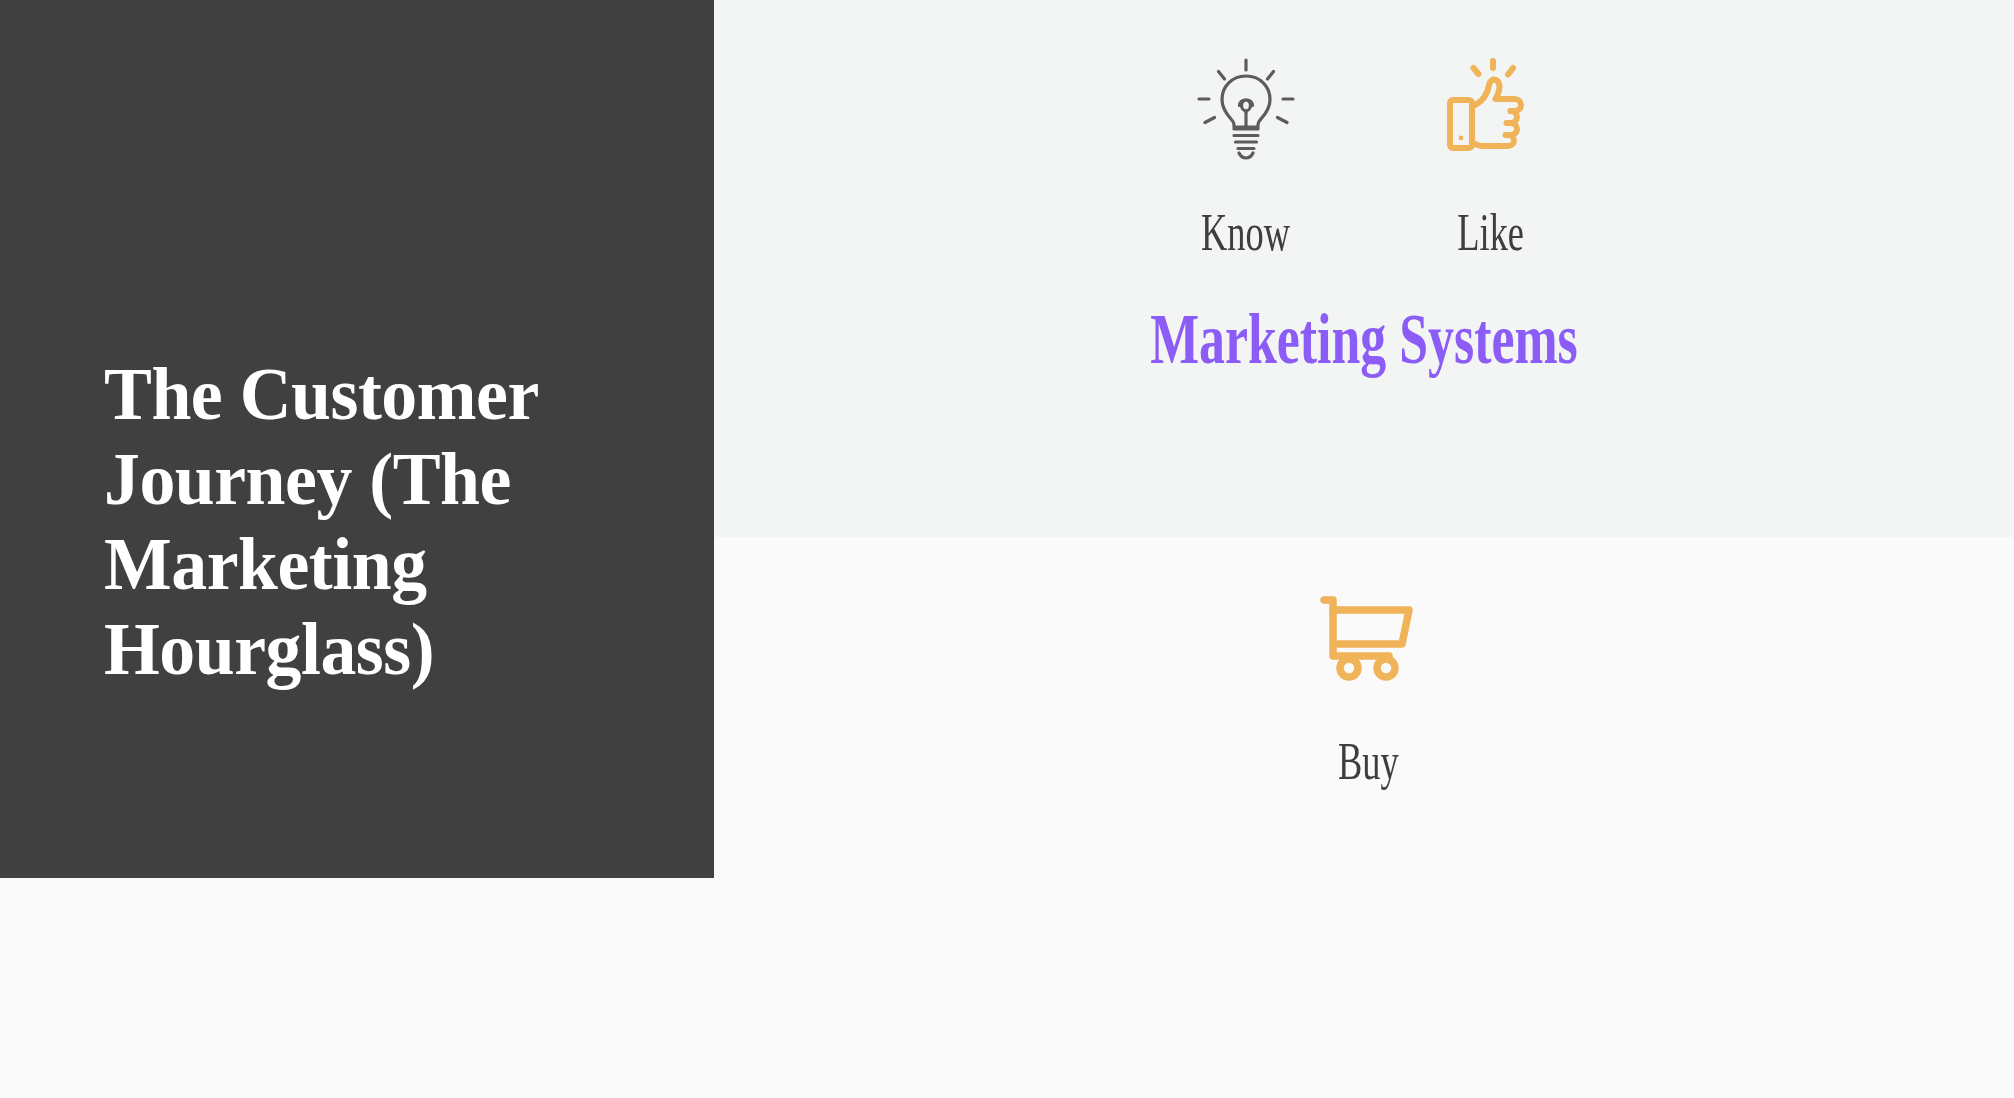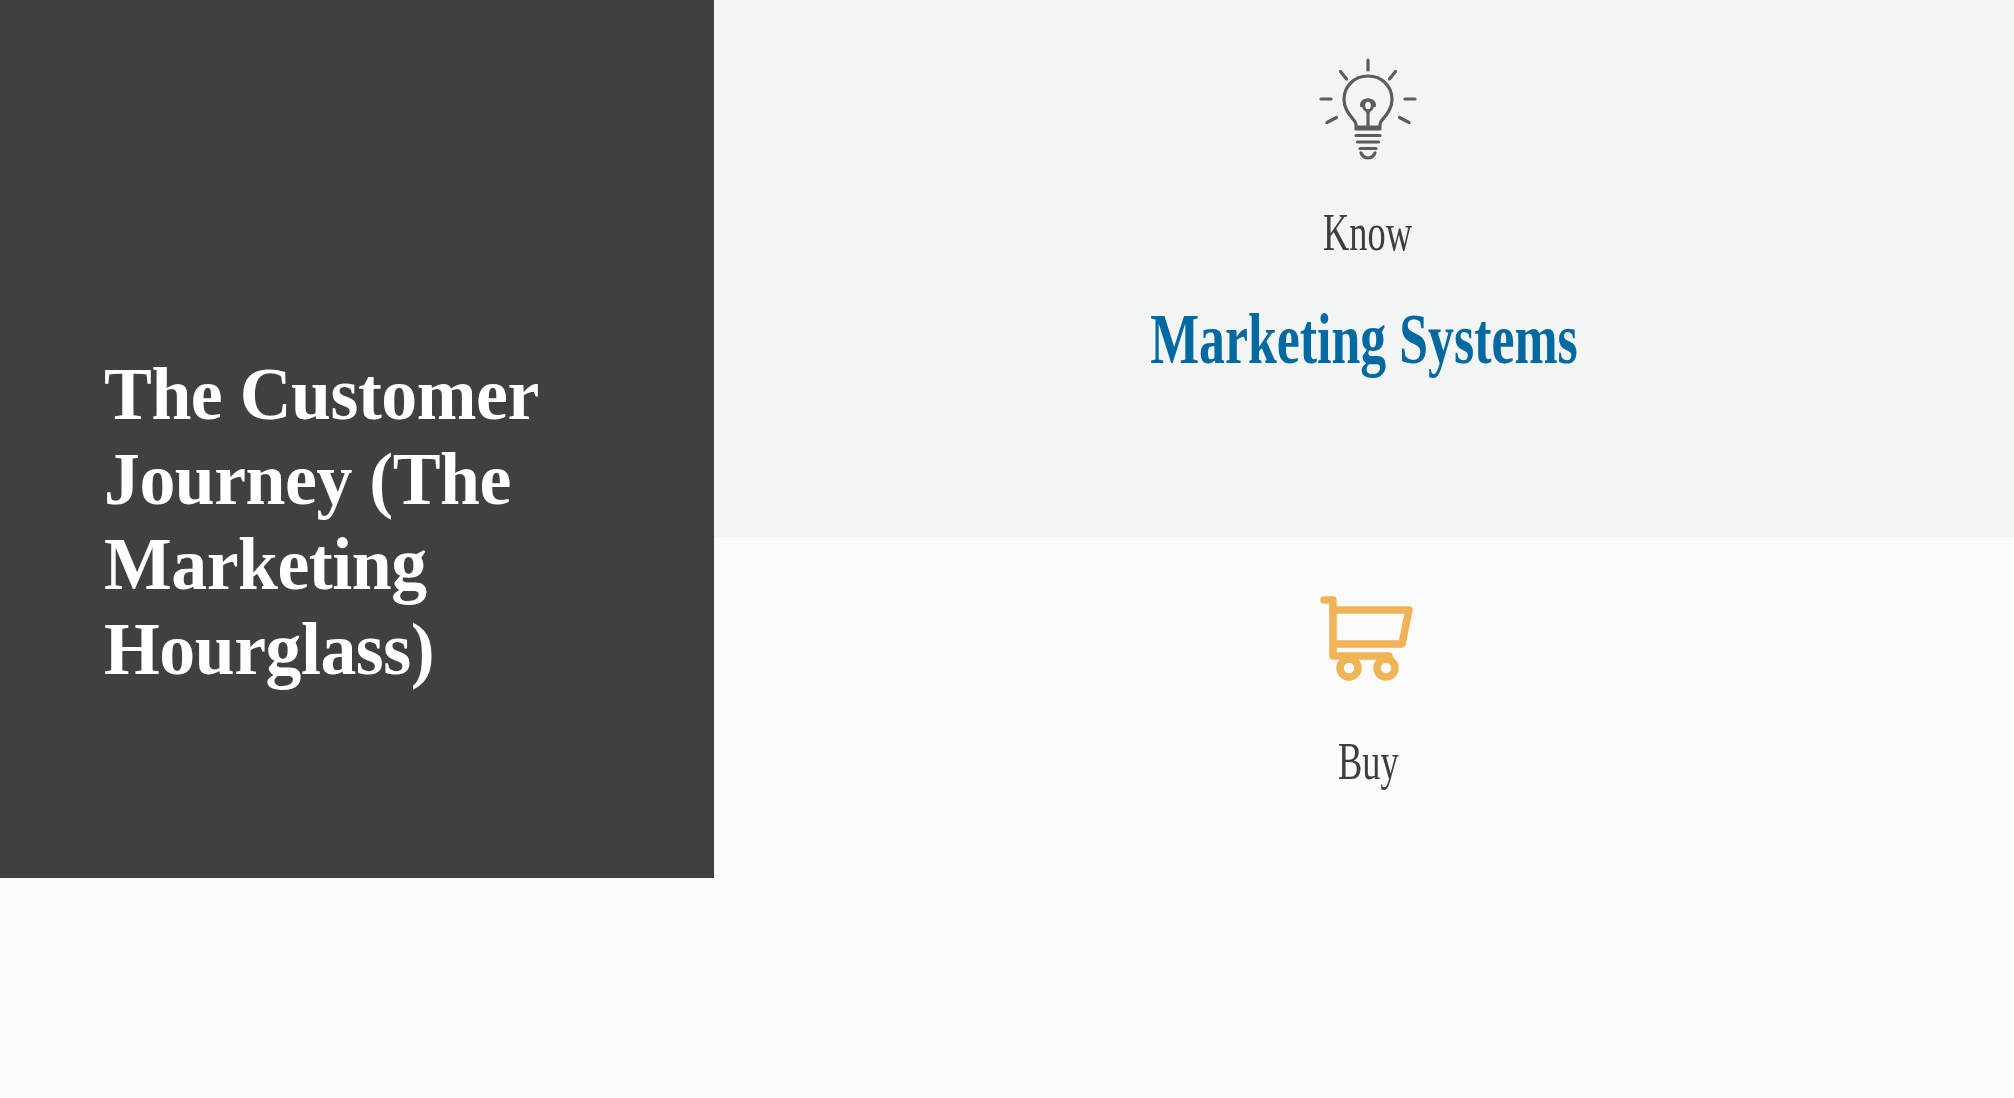--- a/index.html
+++ b/index.html
@@ -102,21 +102,21 @@
     font-weight: 400;
     transform: scaleX(0.70);
     white-space: nowrap;
   }
 
   .section-heading {
     position: absolute;
     left: 0;
     width: 1300px;
     text-align: center;
-    color: #0369a1;
+    color: #8b5cf6;
     font-family: "Liberation Serif", "DejaVu Serif", serif;
     font-weight: 700;
     font-size: 72px;
     line-height: 78px;
     white-space: nowrap;
   }
   .section-heading span {
     display: inline-block;
     transform: scaleX(0.72);
   }
@@ -148,20 +148,35 @@
               <path d="M43 77h24M43 83.5h24M44.5 90h21M47 96.5h16"></path>
               <path d="M48 101c1.5 3.2 4 5 7 5s5.5-1.8 7-5"></path>
               <path d="M48.5 53.5a5.5 5.5 0 1 1 5.5 5.5M61.5 53.5a5.5 5.5 0 1 0-5.5 5.5"></path>
               <path d="M55 59v16"></path>
               <path d="M55 8v10M27.5 19.5l6 7.5M82.5 19.5l-6 7.5M8 47h10M92 47h10M14 70.5l9.5-5M96 70.5l-9.5-5"></path>
             </svg>
           </div>
           <div class="col-label">Know</div>
         </div>
 
+        <div class="col">
+          <div class="icon-box">
+            <svg width="110" height="110" viewBox="0 0 110 110" fill="none" stroke="#f0b357" stroke-width="6" stroke-linecap="round" stroke-linejoin="round">
+              <rect x="14" y="48" width="22" height="48" rx="3"></rect>
+              <circle cx="25" cy="86" r="2.4" fill="#f0b357" stroke="none"></circle>
+              <path d="M36 54c7-2 12-7 15-14 2.5-6 1.5-9.5 4.5-11.5 3.5-2.3 8 .5 8 6 0 5.5-4 12.5-4 12.5h19c3.6 0 6.5 2.7 6.5 6s-2.9 6-6.5 6h-4"></path>
+              <path d="M74.5 59c3.6 0 6.5 2.7 6.5 6s-2.9 6-6.5 6h-4"></path>
+              <path d="M74.5 71c3.6 0 6.5 2.7 6.5 6s-2.9 6-6.5 6h-5"></path>
+              <path d="M72 83c3.3 0 6 2.5 6 5.5S75.3 94 72 94H47c-4 0-8-1.8-11-3.5"></path>
+              <path d="M36 90.5V54"></path>
+              <path d="M57 16v-7M42.5 22l-5-6M72 22.5l5-6.5"></path>
+            </svg>
+          </div>
+          <div class="col-label">Like</div>
+        </div>
 
 
 
       </div>
 
       <div class="section-heading heading-top">
         <span>Marketing Systems</span>
       </div>
     </div>
 

